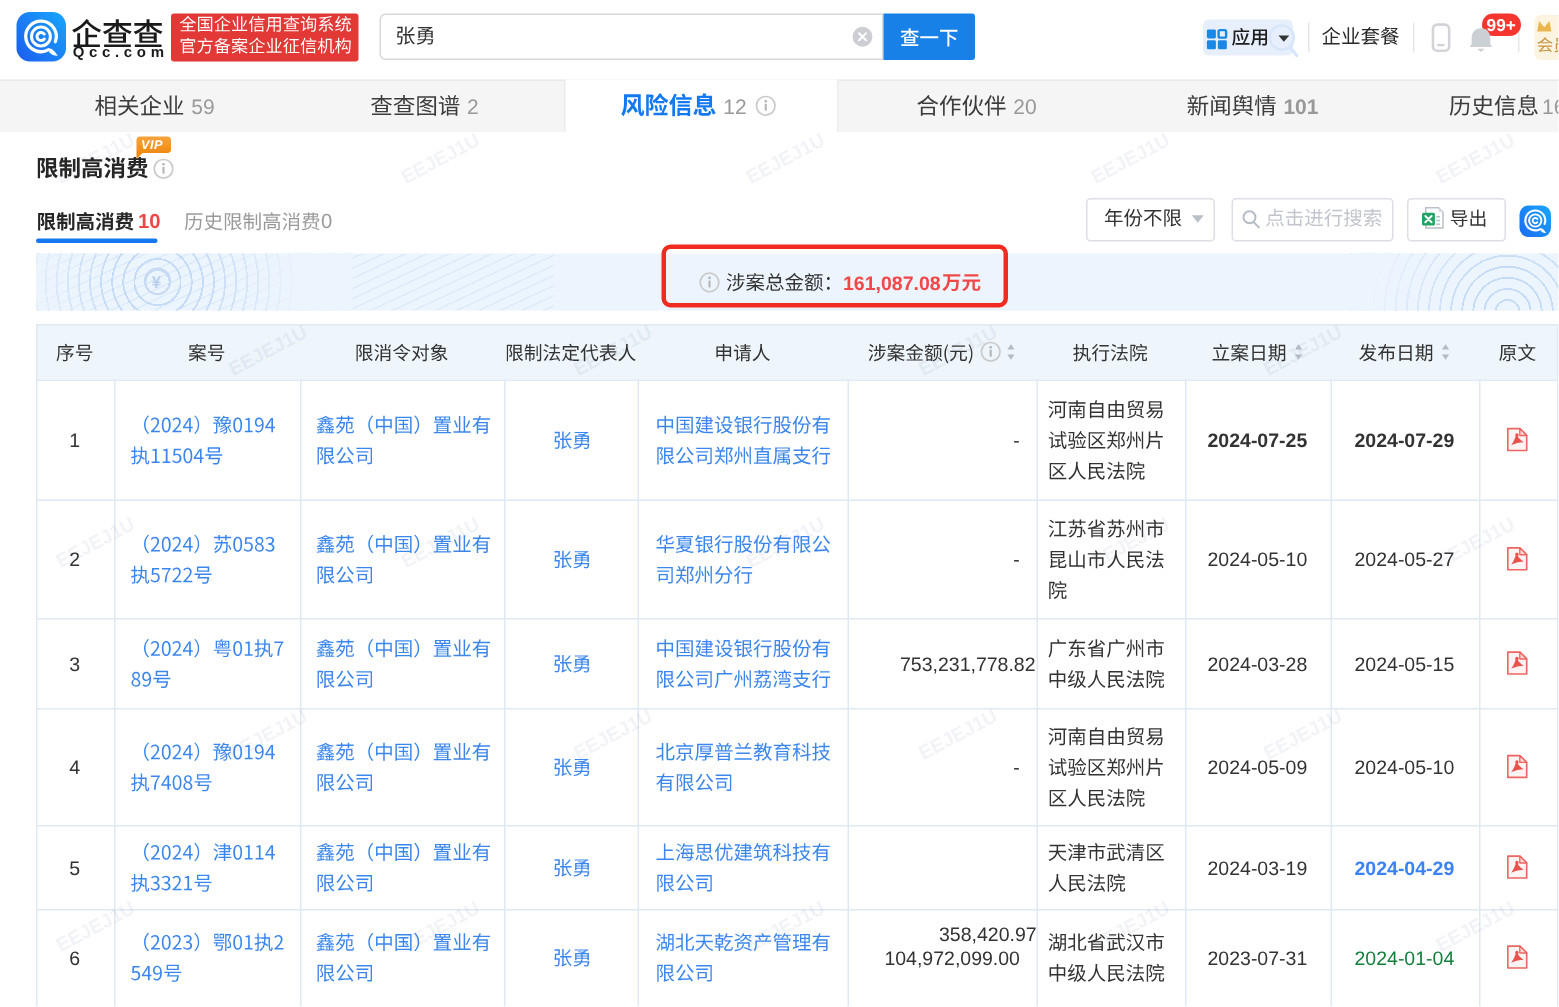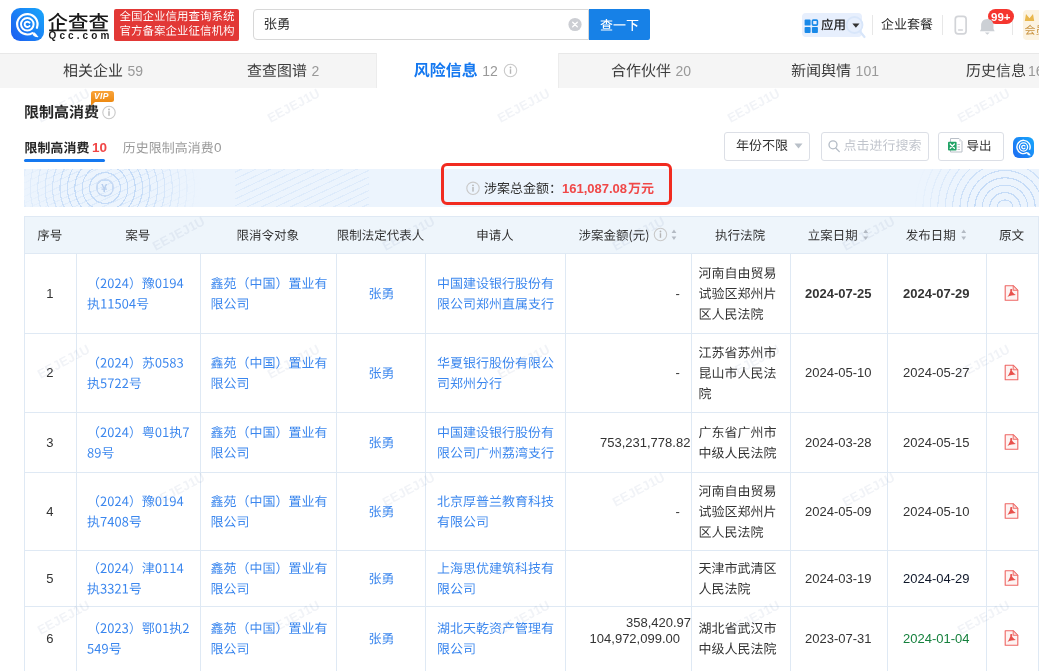--- a/index.html
+++ b/index.html
@@ -70,21 +70,21 @@
 <div class="wm" style="left:840px;top:482px;">EEJEJ1U</div>
 <div class="wm" style="left:35px;top:610px;">EEJEJ1U</div>
 <div class="wm" style="left:265px;top:610px;">EEJEJ1U</div>
 <div class="wm" style="left:495px;top:610px;">EEJEJ1U</div>
 <div class="wm" style="left:725px;top:610px;">EEJEJ1U</div>
 <div class="wm" style="left:955px;top:610px;">EEJEJ1U</div>
 <div class="t" style="left:48.5px;top:30.8px;font-size:10px;color:#1a1a1a;font-weight:700;letter-spacing:3.1px;">Qcc.com</div>
 <div class="t" style="left:127.5px;top:64.1px;font-size:14px;color:#999;font-weight:400;">59</div>
 <div class="t" style="left:311.4px;top:64.1px;font-size:14px;color:#999;font-weight:400;">2</div>
 <div class="t" style="left:675.5px;top:64.1px;font-size:14px;color:#999;font-weight:400;">20</div>
-<div class="t" style="left:855.6px;top:64.1px;font-size:14px;color:#999;font-weight:400;">101</div>
+<div class="t" style="left:855.6px;top:64.1px;font-size:14px;color:#999;font-weight:700;">101</div>
 <div class="t" style="left:1028.0px;top:64.1px;font-size:14px;color:#999;font-weight:400;">16</div>
 <div class="t" style="left:482.2px;top:64.1px;font-size:14px;color:#999;font-weight:400;">12</div>
 <div class="t" style="left:92.0px;top:141.1px;font-size:13.5px;color:#f04646;font-weight:700;">10</div>
 <div class="t" style="left:214.0px;top:141.1px;font-size:13.5px;color:#999;font-weight:400;">0</div>
 <div class="t" style="left:562.0px;top:182.0px;font-size:13px;color:#f04848;font-weight:700;">161,087.08</div>
 <div class="t" style="left:46.2px;top:286.5px;font-size:13px;color:#333;font-weight:400;">1</div>
 <div class="t" style="left:675.5px;top:286.5px;font-size:13px;color:#333;font-weight:400;">-</div>
 <div class="t" style="left:805.0px;top:286.5px;font-size:13px;color:#333;font-weight:700;">2024-07-25</div>
 <div class="t" style="left:903.0px;top:286.5px;font-size:13px;color:#333;font-weight:700;">2024-07-29</div>
 <div class="t" style="left:46.2px;top:366.0px;font-size:13px;color:#333;font-weight:400;">2</div>
@@ -95,21 +95,21 @@
 <div class="t" style="left:600px;top:435.5px;font-size:13px;color:#333;font-weight:400;">753,231,778.82</div>
 <div class="t" style="left:805.0px;top:435.5px;font-size:13px;color:#333;font-weight:400;">2024-03-28</div>
 <div class="t" style="left:903.0px;top:435.5px;font-size:13px;color:#333;font-weight:400;">2024-05-15</div>
 <div class="t" style="left:46.2px;top:504.5px;font-size:13px;color:#333;font-weight:400;">4</div>
 <div class="t" style="left:675.5px;top:504.5px;font-size:13px;color:#333;font-weight:400;">-</div>
 <div class="t" style="left:805.0px;top:504.5px;font-size:13px;color:#333;font-weight:400;">2024-05-09</div>
 <div class="t" style="left:903.0px;top:504.5px;font-size:13px;color:#333;font-weight:400;">2024-05-10</div>
 <div class="t" style="left:46.2px;top:571.5px;font-size:13px;color:#333;font-weight:400;">5</div>
 <div class="t" style="left:626px;top:571.5px;font-size:13px;color:#333;font-weight:400;margin-top:44px;">358,420.97</div>
 <div class="t" style="left:805.0px;top:571.5px;font-size:13px;color:#333;font-weight:400;">2024-03-19</div>
-<div class="t" style="left:903.0px;top:571.5px;font-size:13px;color:#0f172a;font-weight:400;">2024-04-29</div>
+<div class="t" style="left:903.0px;top:571.5px;font-size:13px;color:#3b82f6;font-weight:700;">2024-04-29</div>
 <div class="t" style="left:46.2px;top:631.5px;font-size:13px;color:#333;font-weight:400;">6</div>
 <div class="t" style="left:589.6px;top:631.5px;font-size:13px;color:#333;font-weight:400;">104,972,099.00</div>
 <div class="t" style="left:805.0px;top:631.5px;font-size:13px;color:#333;font-weight:400;">2023-07-31</div>
 <div class="t" style="left:903.0px;top:631.5px;font-size:13px;color:#15803d;font-weight:400;">2024-01-04</div>
 <div class="t" style="left:94px;top:92.2px;font-size:8.5px;color:#fff;font-weight:700;font-style:italic;letter-spacing:0.3px;">VIP</div>
 <svg class="ov" width="1039" height="671" viewBox="0 0 1039 671">
     <defs>
       <path id="g0" d="M9 -4.9C9 -2.4 10.1 -0.3 11.6 1.2L12.4 0.8C10.9 -0.7 10 -2.6 10 -4.9C10 -7.3 10.9 -9.2 12.4 -10.7L11.6 -11.1C10.1 -9.5 9 -7.5 9 -4.9Z M13.6 0H19.6V-1H16.9C16.4 -1 15.9 -1 15.4 -0.9C17.6 -3.1 19.1 -5 19.1 -6.9C19.1 -8.6 18 -9.7 16.3 -9.7C15.1 -9.7 14.3 -9.2 13.5 -8.3L14.2 -7.6C14.7 -8.3 15.4 -8.7 16.2 -8.7C17.4 -8.7 17.9 -7.9 17.9 -6.9C17.9 -5.2 16.6 -3.3 13.6 -0.7Z M23.8 0.2C25.6 0.2 26.8 -1.5 26.8 -4.8C26.8 -8.1 25.6 -9.7 23.8 -9.7C22 -9.7 20.9 -8.1 20.9 -4.8C20.9 -1.5 22 0.2 23.8 0.2ZM23.8 -0.8C22.8 -0.8 22 -2 22 -4.8C22 -7.6 22.8 -8.8 23.8 -8.8C24.9 -8.8 25.6 -7.6 25.6 -4.8C25.6 -2 24.9 -0.8 23.8 -0.8Z M28 0H34V-1H31.4C30.9 -1 30.3 -1 29.8 -0.9C32 -3.1 33.5 -5 33.5 -6.9C33.5 -8.6 32.5 -9.7 30.8 -9.7C29.5 -9.7 28.7 -9.2 27.9 -8.3L28.6 -7.6C29.2 -8.3 29.8 -8.7 30.6 -8.7C31.8 -8.7 32.4 -7.9 32.4 -6.9C32.4 -5.2 31 -3.3 28 -0.7Z M39.1 0H40.2V-2.6H41.5V-3.6H40.2V-9.5H38.9L34.9 -3.4V-2.6H39.1ZM39.1 -3.6H36.1L38.3 -6.8C38.6 -7.3 38.8 -7.8 39.1 -8.2H39.1C39.1 -7.7 39.1 -7 39.1 -6.5Z M45.8 -4.9C45.8 -7.5 44.8 -9.5 43.2 -11.1L42.5 -10.7C44 -9.2 44.9 -7.3 44.9 -4.9C44.9 -2.6 44 -0.7 42.5 0.8L43.2 1.2C44.8 -0.3 45.8 -2.4 45.8 -4.9Z M64.3 -9.4C64.2 -9 63.9 -8.6 63.7 -8.3H61.3C61.6 -8.6 61.8 -9 62 -9.4ZM61.9 -11C61.5 -9.9 60.6 -8.6 59.3 -7.7C59.5 -7.5 59.8 -7.3 60 -7.1L60.5 -7.5V-5.4H62.5C61.9 -4.9 61.1 -4.3 59.7 -3.9C59.9 -3.7 60.1 -3.5 60.3 -3.3C61.3 -3.7 62 -4.1 62.6 -4.5C62.8 -4.3 62.9 -4.1 63 -3.9C62.2 -3.2 60.7 -2.5 59.5 -2.1C59.7 -1.9 59.9 -1.7 59.9 -1.5C61 -1.9 62.4 -2.7 63.3 -3.4C63.4 -3.2 63.5 -3 63.5 -2.8C62.6 -1.8 60.9 -0.8 59.5 -0.3C59.6 -0.2 59.8 0.1 59.9 0.3C61.2 -0.2 62.7 -1.1 63.7 -2C63.8 -1 63.7 -0.2 63.4 0.1C63.2 0.3 63 0.3 62.7 0.3C62.5 0.3 62.2 0.3 61.8 0.3C61.9 0.5 62 0.8 62 1C62.3 1 62.7 1.1 62.9 1.1C63.4 1 63.7 0.9 64 0.6C64.5 0.1 64.8 -1.3 64.3 -2.8L65 -3.1C65.4 -1.8 66.1 -0.4 66.8 0.4C67 0.2 67.2 -0.1 67.4 -0.3C66.7 -0.9 66 -2.2 65.6 -3.5C66.1 -3.8 66.5 -4.1 66.9 -4.5L66.4 -5.1C65.8 -4.6 64.9 -3.9 64.1 -3.5C63.9 -4 63.5 -4.5 63.1 -5C63.2 -5.1 63.4 -5.3 63.5 -5.4H66.8V-8.3H64.7C65 -8.7 65.3 -9.3 65.6 -9.8L64.9 -10.2L64.8 -10.1H62.5L62.9 -10.8ZM61.3 -7.6H63.3V-7.5C63.3 -7.2 63.3 -6.7 63 -6.2H61.3ZM64.1 -7.6H65.9V-6.2H63.9C64.1 -6.7 64.1 -7.1 64.1 -7.5ZM55.8 -8.3C56.7 -7.8 57.7 -7 58.3 -6.4H55.2V-5.6H57V-0.2C57 0 57 0 56.8 0C56.6 0 56.1 0 55.5 0C55.6 0.3 55.8 0.7 55.8 0.9C56.6 0.9 57.1 0.9 57.5 0.8C57.8 0.6 57.9 0.3 57.9 -0.2V-5.6H59.1C58.9 -4.8 58.7 -4 58.5 -3.5L59.2 -3.2C59.5 -4 59.9 -5.2 60.1 -6.3L59.5 -6.4L59.3 -6.4H58.4L59 -6.9C58.7 -7.2 58.5 -7.4 58.1 -7.7C58.8 -8.3 59.6 -9.2 60.1 -10L59.5 -10.4L59.3 -10.3H55.4V-9.5H58.7C58.4 -9 57.9 -8.6 57.5 -8.2C57.1 -8.4 56.8 -8.6 56.4 -8.8Z M71.5 0.2C73.3 0.2 74.4 -1.5 74.4 -4.8C74.4 -8.1 73.3 -9.7 71.5 -9.7C69.7 -9.7 68.5 -8.1 68.5 -4.8C68.5 -1.5 69.7 0.2 71.5 0.2ZM71.5 -0.8C70.4 -0.8 69.7 -2 69.7 -4.8C69.7 -7.6 70.4 -8.8 71.5 -8.8C72.6 -8.8 73.3 -7.6 73.3 -4.8C73.3 -2 72.6 -0.8 71.5 -0.8Z M76.2 0H81.4V-1H79.5V-9.5H78.6C78.1 -9.2 77.5 -9 76.6 -8.9V-8.1H78.4V-1H76.2Z M85.3 0.2C87.1 0.2 88.8 -1.3 88.8 -5.2C88.8 -8.2 87.4 -9.7 85.6 -9.7C84.1 -9.7 82.9 -8.5 82.9 -6.6C82.9 -4.6 83.9 -3.6 85.5 -3.6C86.3 -3.6 87.1 -4.1 87.7 -4.8C87.6 -1.8 86.5 -0.8 85.3 -0.8C84.7 -0.8 84.1 -1.1 83.7 -1.5L83 -0.8C83.6 -0.2 84.3 0.2 85.3 0.2ZM87.7 -5.8C87 -4.9 86.3 -4.5 85.7 -4.5C84.6 -4.5 84 -5.3 84 -6.6C84 -7.9 84.7 -8.8 85.6 -8.8C86.8 -8.8 87.5 -7.7 87.7 -5.8Z M93.9 0H95V-2.6H96.3V-3.6H95V-9.5H93.7L89.8 -3.4V-2.6H93.9ZM93.9 -3.6H91L93.2 -6.8C93.4 -7.3 93.7 -7.8 93.9 -8.2H94C94 -7.7 93.9 -7 93.9 -6.5Z"></path>
       <path id="g1" d="M1.5 -1.2C1.7 -0.9 1.9 -0.4 2 -0.1L2.6 -0.3C2.5 -0.6 2.3 -1 2.1 -1.4ZM6.7 -11C5.4 -10 3 -9.2 0.9 -8.8C1.1 -8.6 1.3 -8.3 1.4 -8.1C2.2 -8.3 3.1 -8.5 4 -8.8V-8.3H6V-7.7H2.5V-7H6V-6H4.7L4.8 -6.1C4.7 -6.3 4.5 -6.7 4.4 -6.9L3.6 -6.7C3.8 -6.5 3.9 -6.3 4 -6H1.6V-5.3H3.6C2.9 -4.5 1.7 -3.9 0.5 -3.5C0.7 -3.3 0.9 -3.1 1 -2.9C1.3 -3 1.5 -3.1 1.8 -3.2V-2.9H3.1V-2.2H1V-1.6H3.1V-0.1L0.7 0.2L0.8 0.9C2.2 0.8 4.1 0.5 5.9 0.3L5.9 -0.4L5 -0.3L5.5 -1.3L4.9 -1.4C4.8 -1.1 4.5 -0.6 4.4 -0.2L3.9 -0.1V-1.6H5.8V-2.2H3.9V-2.9H5.2V-3.5L5.6 -3.1L6 -3.7C5.6 -4.1 4.8 -4.5 4.1 -4.9L4.3 -5.1L3.8 -5.3H11.5V-6H9L9.5 -6.8L8.6 -7C8.5 -6.7 8.3 -6.3 8.1 -6H6.9V-7H10.5V-7.7H6.9V-8.3H9.1V-8.8C9.9 -8.6 10.7 -8.3 11.5 -8.2C11.6 -8.4 11.9 -8.8 12.1 -9C10.5 -9.2 8.7 -9.6 7.1 -10.4L7.4 -10.6ZM4.3 -8.9C5.1 -9.2 5.8 -9.6 6.5 -10C7.2 -9.5 8 -9.2 8.8 -8.9ZM9.3 -5.3C8.6 -4.5 7.3 -3.9 6 -3.5C6.2 -3.4 6.4 -3.1 6.5 -2.9C6.8 -3 7 -3.1 7.3 -3.2V-2.9H8.8V-2.2H6.4V-1.5H8.8V0H7.4L8 -0.2C7.9 -0.5 7.7 -1 7.5 -1.4L6.8 -1.2C7 -0.8 7.3 -0.3 7.3 0H6.3V0.7H12.3V0H10.9C11.1 -0.4 11.3 -0.8 11.5 -1.2L10.8 -1.4C10.7 -1 10.4 -0.4 10.2 0H9.6V-1.5H12V-2.2H9.6V-2.9H11V-3.3C11.3 -3.2 11.6 -3.1 11.9 -3C12 -3.2 12.2 -3.5 12.4 -3.6C11.4 -3.9 10.5 -4.2 9.7 -4.8L9.9 -5.1ZM2.3 -3.5C2.7 -3.8 3.2 -4.1 3.6 -4.4C4.1 -4.1 4.7 -3.8 5.1 -3.5ZM7.8 -3.5C8.3 -3.7 8.8 -4 9.2 -4.4C9.7 -4 10.2 -3.7 10.7 -3.5Z M20.2 -6.9V-0.7C20.2 0.5 20.5 0.8 21.8 0.8C22 0.8 23.8 0.8 24.1 0.8C25.1 0.8 25.4 0.4 25.5 -1.2C25.3 -1.2 24.9 -1.4 24.7 -1.5C24.6 -0.3 24.5 -0.1 24 -0.1C23.6 -0.1 22.1 -0.1 21.9 -0.1C21.2 -0.1 21.1 -0.2 21.1 -0.7V-6H23.6V-3.2C23.6 -3.1 23.5 -3 23.3 -3C23.2 -3 22.6 -3 22 -3C22.1 -2.8 22.2 -2.4 22.3 -2.2C23.1 -2.2 23.7 -2.2 24.1 -2.3C24.4 -2.5 24.5 -2.7 24.5 -3.2V-6.9ZM21.3 -10.9V-9.7H17.7V-10.9H16.8V-9.7H13.8V-8.8H16.8V-7.7L16.1 -7.8C15.6 -6 14.7 -4.4 13.4 -3.4C13.6 -3.2 13.9 -2.8 14 -2.6C15 -3.4 15.8 -4.5 16.4 -5.8H18.6C18.4 -4.8 18.2 -3.9 17.8 -3.1C17.3 -3.5 16.6 -3.9 16.1 -4.2L15.5 -3.6C16.1 -3.2 16.8 -2.7 17.3 -2.3C16.5 -1 15.3 -0.2 13.8 0.2C13.9 0.4 14.2 0.9 14.3 1.1C17.2 0.1 19.1 -2 19.7 -6.6L19.1 -6.7L18.9 -6.7H16.7C16.8 -7 17 -7.3 17 -7.6H17.7V-8.8H21.3V-7.5H22.3V-8.8H25.2V-9.7H22.3V-10.9Z M35 -4.9C35 -2.4 36.1 -0.3 37.6 1.2L38.4 0.8C36.9 -0.7 36 -2.6 36 -4.9C36 -7.3 36.9 -9.2 38.4 -10.7L37.6 -11.1C36.1 -9.5 35 -7.5 35 -4.9Z M45 -10.9V-8.6H40.2V-2.4H41.2V-3.2H45V1H46V-3.2H49.7V-2.5H50.7V-8.6H46V-10.9ZM41.2 -4.2V-7.6H45V-4.2ZM49.7 -4.2H46V-7.6H49.7Z M59.7 -4.2C60.2 -3.7 60.7 -3.1 61 -2.7L61.7 -3.1C61.4 -3.5 60.8 -4.1 60.3 -4.5ZM55 -2.5V-1.7H62.1V-2.5H58.9V-4.7H61.5V-5.6H58.9V-7.4H61.8V-8.3H55.1V-7.4H58V-5.6H55.5V-4.7H58V-2.5ZM53.1 -10.3V1H54.1V0.4H62.9V1H63.9V-10.3ZM54.1 -0.5V-9.4H62.9V-0.5Z M69 -4.9C69 -7.5 67.9 -9.5 66.4 -11.1L65.6 -10.7C67.1 -9.2 68 -7.3 68 -4.9C68 -2.6 67.1 -0.7 65.6 0.8L66.4 1.2C67.9 -0.3 69 -2.4 69 -4.9Z M86.5 -9.7H88.7V-8.6H86.5ZM83.4 -9.7H85.6V-8.6H83.4ZM80.5 -9.7H82.5V-8.6H80.5ZM80.5 -5.6V-0.1H78.7V0.7H90.3V-0.1H88.5V-5.6H84.4L84.6 -6.3H90V-7.1H84.8L84.9 -7.8H89.6V-10.4H79.5V-7.8H83.9L83.8 -7.1H78.9V-6.3H83.7L83.5 -5.6ZM81.4 -0.1V-0.9H87.5V-0.1ZM81.4 -3.6H87.5V-2.8H81.4ZM81.4 -4.2V-4.9H87.5V-4.2ZM81.4 -2.2H87.5V-1.5H81.4Z M102.1 -7.9C101.6 -6.5 100.7 -4.6 99.9 -3.4L100.8 -3C101.5 -4.2 102.4 -6 103 -7.5ZM92.1 -7.7C92.8 -6.2 93.5 -4.2 93.8 -3.1L94.8 -3.4C94.5 -4.6 93.7 -6.5 93 -7.9ZM98.6 -10.8V-0.6H96.4V-10.8H95.4V-0.6H91.8V0.4H103.3V-0.6H99.6V-10.8Z M109.1 -10.9C108.9 -10.4 108.7 -9.8 108.5 -9.2H104.8V-8.3H108.1C107.3 -6.6 106.1 -5 104.5 -4C104.7 -3.8 105 -3.4 105.1 -3.2C106 -3.8 106.7 -4.5 107.3 -5.3V1H108.3V-1.5H113.7V-0.2C113.7 0 113.7 0.1 113.4 0.1C113.2 0.1 112.4 0.1 111.5 0.1C111.7 0.3 111.8 0.7 111.9 1C113 1 113.7 1 114.1 0.9C114.6 0.7 114.7 0.4 114.7 -0.2V-6.8H108.4C108.7 -7.3 108.9 -7.8 109.2 -8.3H116.2V-9.2H109.6C109.7 -9.7 109.9 -10.2 110.1 -10.7ZM108.3 -3.8H113.7V-2.4H108.3ZM108.3 -4.6V-5.9H113.7V-4.6Z"></path>
       <path id="g2" d="M1.2 -10.4V1H2.1V-9.5H4C3.7 -8.6 3.3 -7.5 2.9 -6.6C3.9 -5.5 4.1 -4.6 4.1 -3.9C4.1 -3.5 4 -3.1 3.8 -3C3.7 -2.9 3.6 -2.9 3.4 -2.9C3.2 -2.9 3 -2.9 2.7 -2.9C2.8 -2.7 2.9 -2.3 2.9 -2C3.2 -2 3.5 -2 3.8 -2.1C4 -2.1 4.3 -2.2 4.4 -2.3C4.8 -2.6 5 -3.1 5 -3.8C5 -4.6 4.7 -5.6 3.8 -6.7C4.2 -7.7 4.7 -9 5.1 -10L4.5 -10.4L4.3 -10.4ZM10.5 -7.1V-5.5H6.7V-7.1ZM10.5 -7.9H6.7V-9.5H10.5ZM5.7 1C6 0.9 6.4 0.7 9 0C9 -0.2 9 -0.6 9 -0.9L6.7 -0.3V-4.6H8C8.6 -2 9.8 0 11.9 0.9C12 0.7 12.3 0.3 12.5 0.1C11.5 -0.3 10.7 -1.1 10 -2C10.7 -2.4 11.6 -3 12.3 -3.5L11.6 -4.2C11.1 -3.7 10.3 -3.1 9.6 -2.7C9.3 -3.3 9 -3.9 8.8 -4.6H11.5V-10.3H5.7V-0.7C5.7 -0.1 5.5 0.1 5.3 0.2C5.4 0.4 5.6 0.8 5.7 1Z M17.2 -10.5C16.4 -8.6 15.1 -6.7 13.7 -5.6C13.9 -5.4 14.4 -5.1 14.6 -4.9C16 -6.1 17.4 -8.1 18.3 -10.3ZM21.6 -10.6 20.7 -10.3C21.7 -8.3 23.3 -6.1 24.7 -4.9C24.9 -5.1 25.3 -5.5 25.5 -5.7C24.2 -6.8 22.5 -8.9 21.6 -10.6ZM15.1 0.2C15.6 0 16.3 -0.1 23.2 -0.5C23.5 0 23.8 0.5 24 0.9L25 0.4C24.3 -0.8 23 -2.6 21.9 -4L20.9 -3.6C21.5 -2.9 22 -2.2 22.5 -1.4L16.5 -1.1C17.8 -2.6 19 -4.5 20.1 -6.5L19 -7C18 -4.8 16.4 -2.5 15.9 -1.9C15.4 -1.3 15.1 -0.9 14.7 -0.8C14.9 -0.6 15 0 15.1 0.2Z M27.2 -7.8V-6.9H35.1V-7.8ZM27.1 -10.1V-9.2H36.6V-0.4C36.6 -0.2 36.5 -0.1 36.2 -0.1C36 -0.1 35.1 -0.1 34.2 -0.1C34.3 0.2 34.5 0.7 34.5 0.9C35.7 0.9 36.5 0.9 36.9 0.8C37.4 0.6 37.5 0.3 37.5 -0.4V-10.1ZM29 -4.6H33.2V-2.2H29ZM28.1 -5.5V-0.4H29V-1.4H34.2V-5.5Z"></path>

